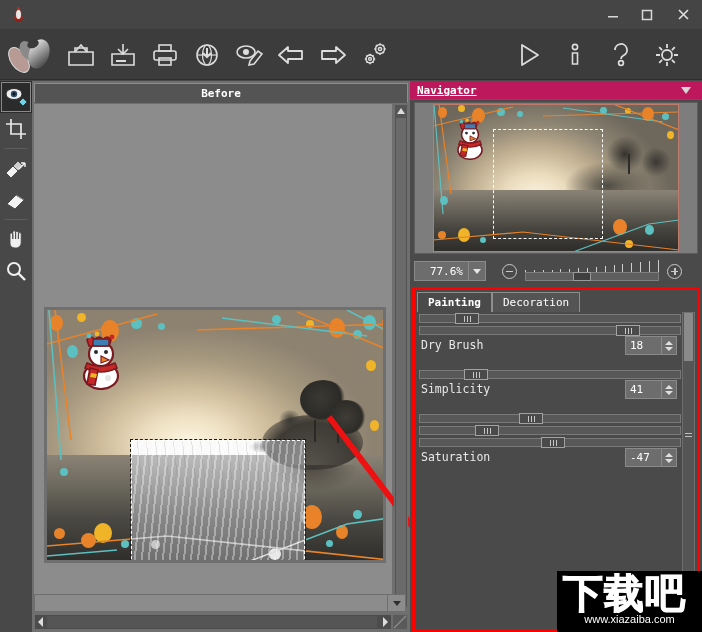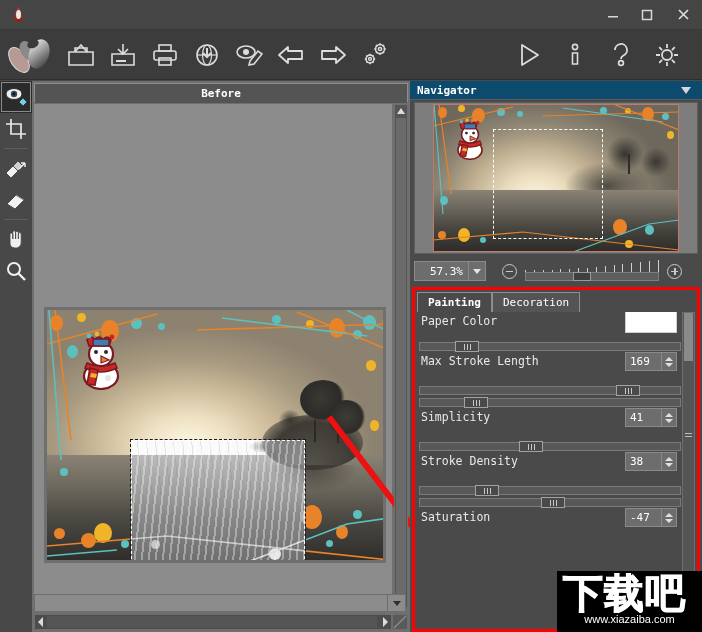--- a/index.html
+++ b/index.html
@@ -164,24 +164,25 @@
 
   
   #redarrow { position: absolute; left: 295px; top: 334px; width: 130px; height: 160px; pointer-events:none; }
 
   
   #rightpane {
     position: absolute; left: 410px; top: 0; width: 292px; height: 551px;
     background: #4a4a4a;
   }
   #nav-header {
-    height: 19px; background: #0c4a6e; color: #ffffff;
+    height: 19px; background: #be185d; color: #ffffff;
     font-size: 11px; padding-left: 7px; line-height: 19px;
     display: flex; align-items: center; font-weight: bold;
     border-bottom: 1px solid #5a5a5a;
+    text-decoration: underline;
   }
   #nav-thumb-wrap {
     position: absolute; left: 4px; top: 21px; width: 284px; height: 152px;
     background: #7d7d7d; border: 1px solid #5d5d5d;
     display:flex; align-items:center; justify-content:center;
   }
   #nav-thumb {
     position: relative; width: 246px; height: 148px; overflow: hidden;
     background: #3a3a36;
   }
@@ -677,21 +678,21 @@
           <path d="M13 40 l-3 16 l8 1 l3 -15 z" fill="#c62828" stroke="#7a1a20" stroke-width="1.6"></path>
           <path d="M14 45 l6 1 l-1 4 l-6 -1 z" fill="#f0b429"></path>
         </svg>
         <div style="position:absolute;inset:0;border:1px solid #c07a6a;"></div>
         <div id="nav-viewport"></div>
       </div>
     </div>
 
     <div id="zoomrow">
       <div id="zoomcombo">
-        <div id="zoomval">57.3%</div>
+        <div id="zoomval">77.6%</div>
         <div id="zoomarrow">
           <svg width="10" height="7" viewBox="0 0 10 7">
               <path d="M1 1 L9 1 L5 6 z" fill="#e6e6e6"></path>
             </svg>
         </div>
       </div>
       <div style="width:16px"></div>
       <div class="circbtn"></div>
       <div id="zslider">
         <div class="ticks">
@@ -719,49 +720,45 @@
     </div>
 
     <div id="settings">
       <div id="set-tabs">
         <div class="stab active">Painting</div>
         <div class="stab">Decoration</div>
       </div>
 
       <div id="set-body">
 
-        <div class="prow" style="height:28px;">
-          <div class="plabel">Paper Color</div>
-          <div class="swatch" style="background: rgb(255, 255, 255);"></div>
-        </div>
 
         <div class="srow">
           <div class="strack"></div>
             <div class="sknob" style="left:38px;">
               <i></i>
             </div>
         </div>
 
+        <div class="srow">
+          <div class="strack"></div>
+            <div class="sknob" style="left:199px;">
+              <i></i>
+            </div>
+        </div>
+
         <div class="prow">
-          <div class="plabel">Max Stroke Length</div>
+          <div class="plabel">Dry Brush</div>
           <div class="spin">
-            <div class="v">169</div>
+            <div class="v">18</div>
             <div class="arrows">
                 <i class="up"></i>
                 <i class="dn"></i>
               </div>
           </div>
         </div>
-        <div class="srow">
-          <div class="strack"></div>
-            <div class="sknob" style="left:199px;">
-              <i></i>
-            </div>
-        </div>
-
         <div class="srow">
           <div class="strack"></div>
             <div class="sknob" style="left:47px;">
               <i></i>
             </div>
         </div>
 
         <div class="prow">
           <div class="plabel">Simplicity</div>
           <div class="spin">
@@ -772,30 +769,20 @@
               </div>
           </div>
         </div>
         <div class="srow">
           <div class="strack"></div>
             <div class="sknob" style="left:102px;">
               <i></i>
             </div>
         </div>
 
-        <div class="prow">
-          <div class="plabel">Stroke Density</div>
-          <div class="spin">
-            <div class="v">38</div>
-            <div class="arrows">
-                <i class="up"></i>
-                <i class="dn"></i>
-              </div>
-          </div>
-        </div>
         <div class="srow">
           <div class="strack"></div>
             <div class="sknob" style="left:58px;">
               <i></i>
             </div>
         </div>
 
         <div class="srow">
           <div class="strack"></div>
             <div class="sknob" style="left:124px;">

